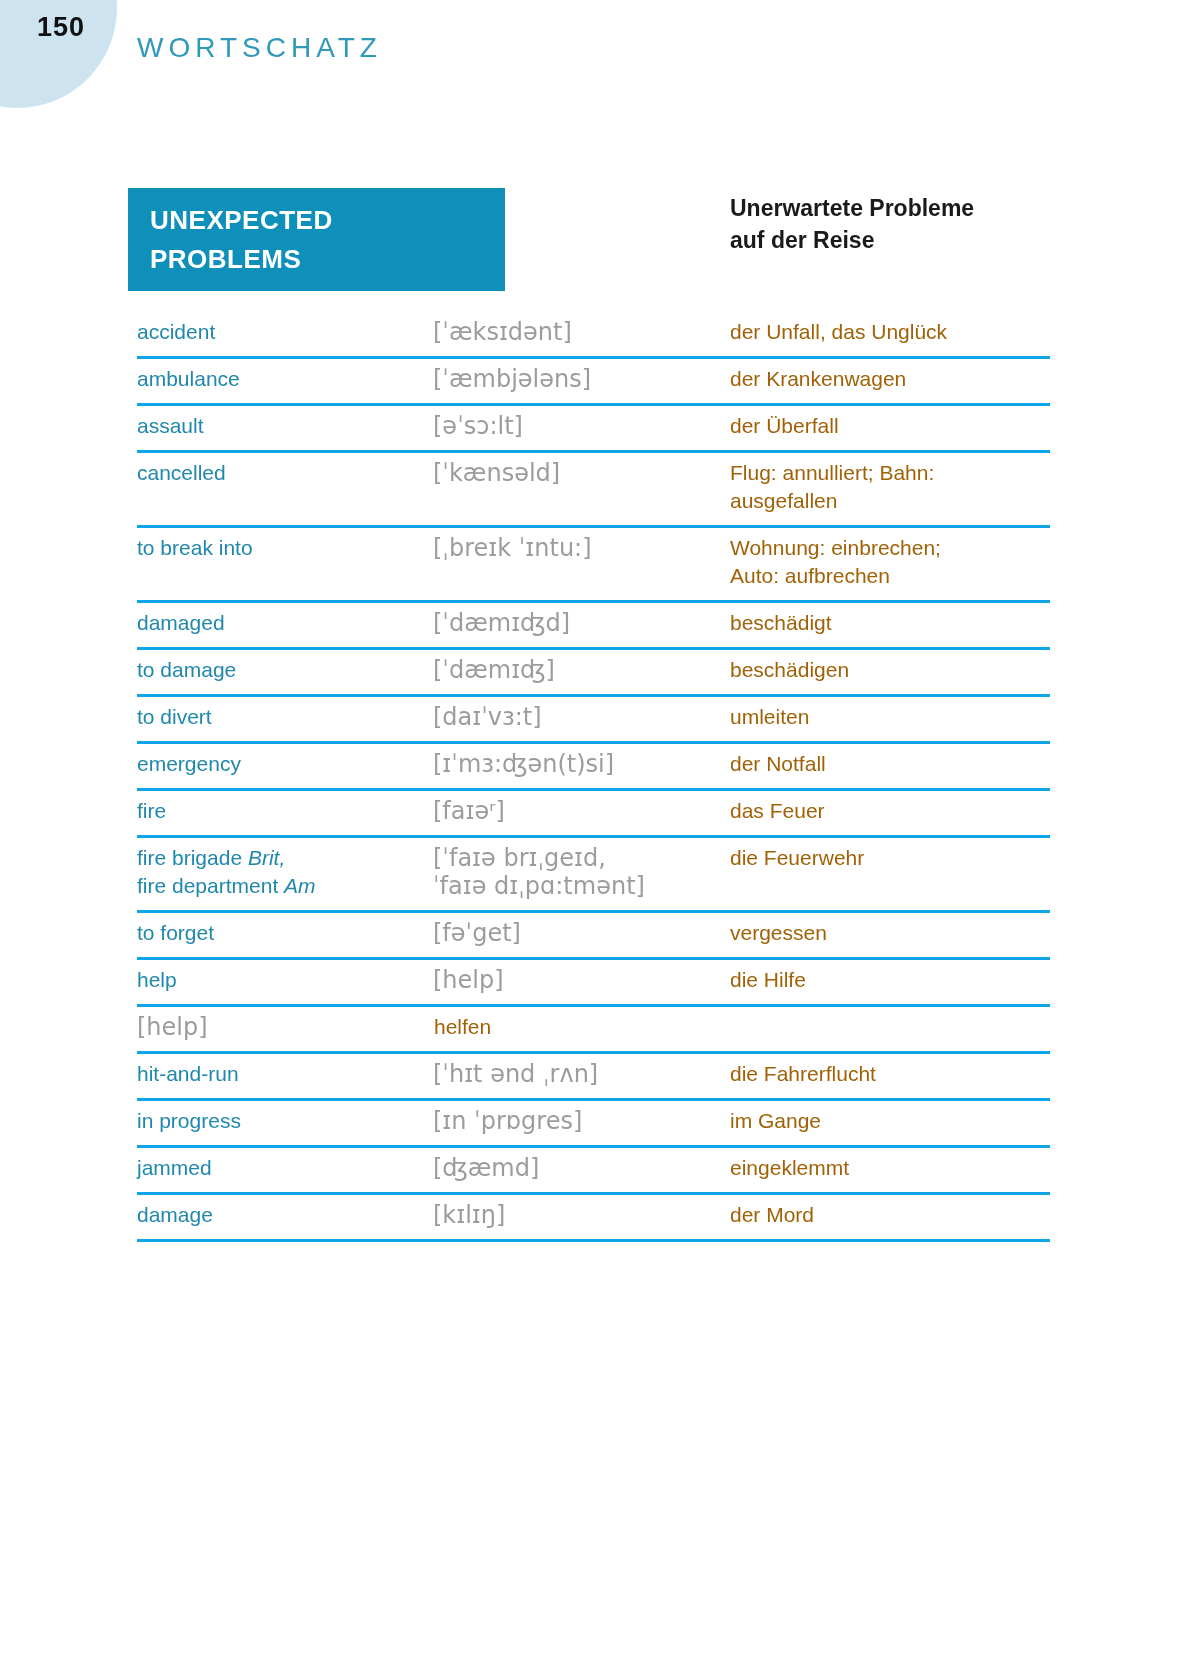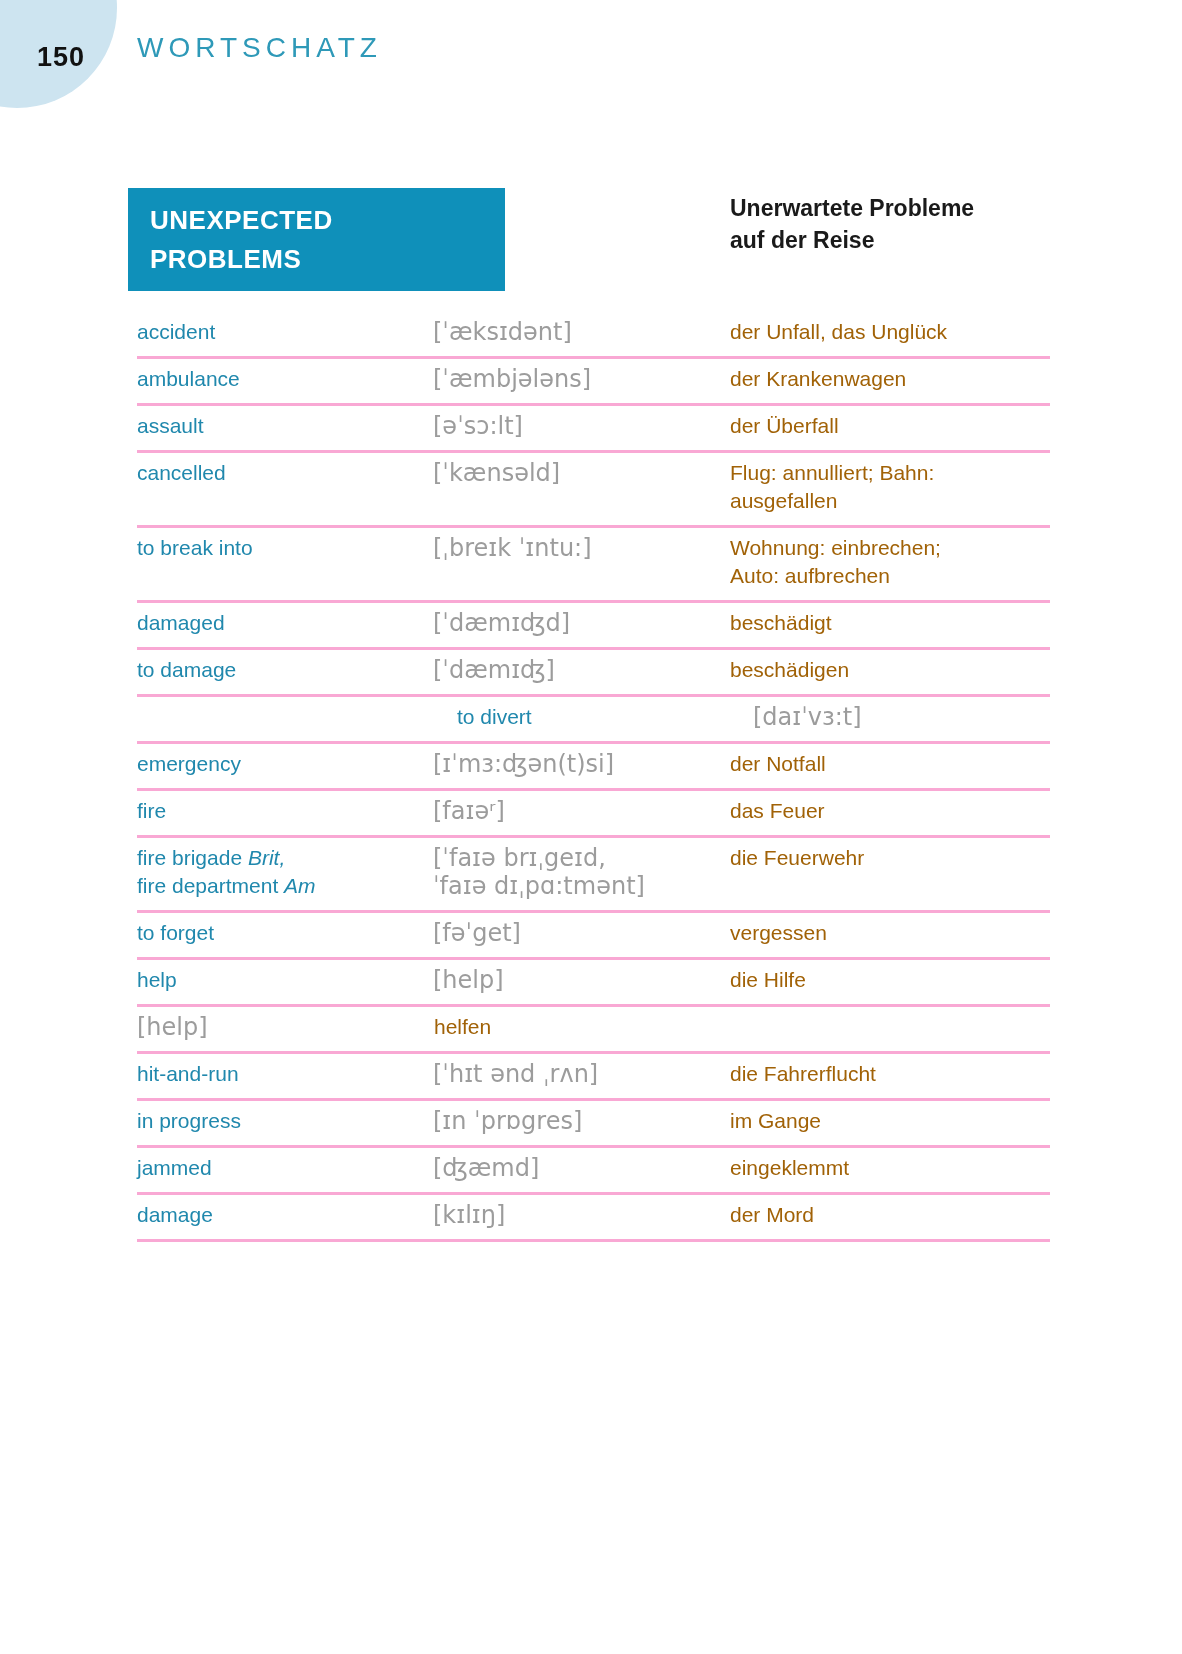--- a/index.html
+++ b/index.html
@@ -12,21 +12,21 @@
   }
   .corner-circle {
     position: absolute;
     left: -83px; top: -92px;
     width: 200px; height: 200px;
     border-radius: 50%;
     background: #cde4f0;
   }
   .page-num {
     position: absolute;
-    left: 37px; top: 42px;
+    left: 37px; top: 12px;
     font-size: 27px;
     font-weight: 600;
     color: #111111;
     letter-spacing: 1px;
   }
   .section-label {
     position: absolute;
     left: 137px; top: 32px;
     font-size: 28px;
     color: #2e99b8;
@@ -56,23 +56,22 @@
     line-height: 32px;
   }
   .vocab {
     position: absolute;
     left: 137px; top: 312px;
     width: 913px;
   }
   .row {
     display: flex;
     align-items: flex-start;
-    border-bottom: 3px solid #f9a8d4;
+    border-bottom: 3px solid #0ea5e9;
     padding: 6px 0 10px 0;
-    justify-content: flex-end;
   }
   .cell-en {
     width: 296px;
     color: #2088ad;
     font-size: 21px;
     line-height: 28px;
   }
   .cell-en i { font-style: italic; }
   .cell-ipa {
     width: 297px;
@@ -145,20 +144,21 @@
 
   <div class="row">
     <div class="cell-en">to damage</div>
     <div class="cell-ipa">[ˈdæmɪʤ]</div>
     <div class="cell-de">beschädigen</div>
   </div>
 
   <div class="row">
     <div class="cell-en">to divert</div>
     <div class="cell-ipa">[daɪˈvɜ:t]</div>
+    <div class="cell-de">umleiten</div>
   </div>
 
   <div class="row">
     <div class="cell-en">emergency</div>
     <div class="cell-ipa">[ɪˈmɜ:ʤən(t)si]</div>
     <div class="cell-de">der Notfall</div>
   </div>
 
   <div class="row">
     <div class="cell-en">fire</div>

